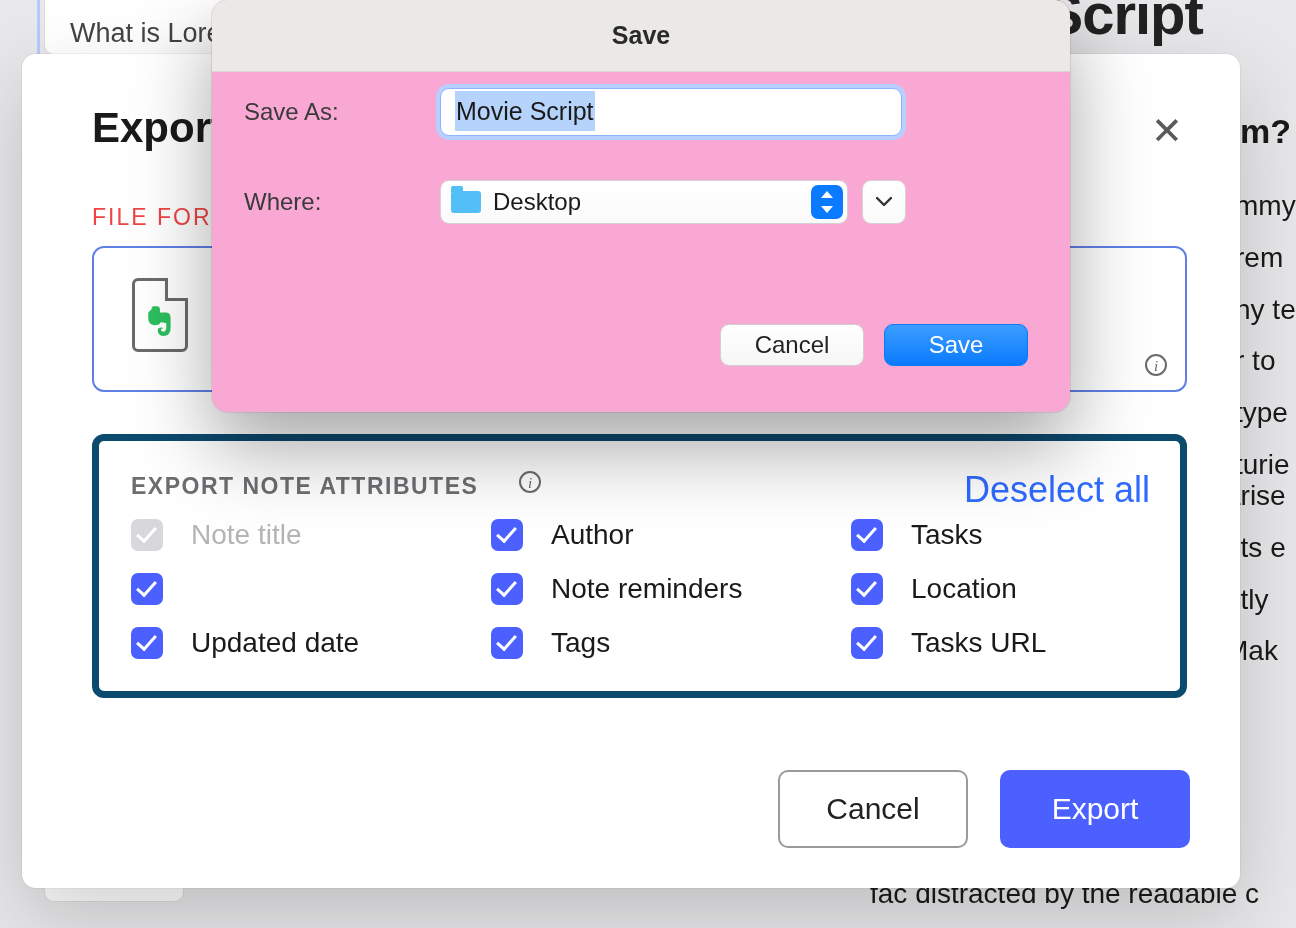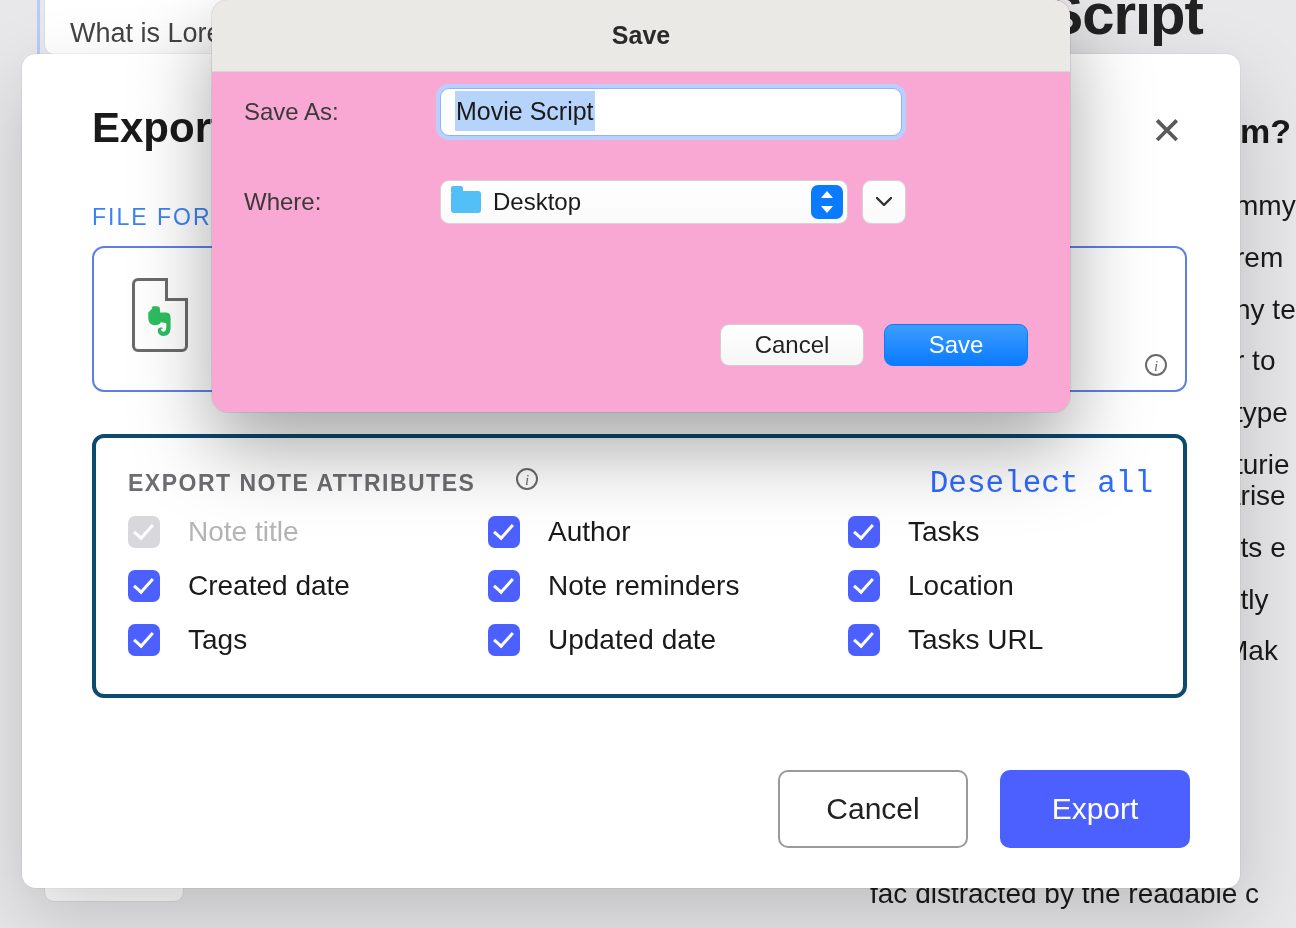--- a/index.html
+++ b/index.html
@@ -117,21 +117,21 @@
     line-height: 38px;
     color: #5a5a5a;
     text-align: center;
     cursor: pointer;
   }
   .export-modal .section-label {
     position: absolute;
     left: 70px; top: 150px;
     font-size: 23px;
     letter-spacing: 2px;
-    color: #3b82f6;
+    color: #ef4444;
     font-weight: 500;
   }
   .file-format-card {
     position: absolute;
     left: 70px; top: 192px;
     width: 1095px; height: 146px;
     border: 2px solid #5f7fe5;
     border-radius: 12px;
     background: #fff;
   }
@@ -176,21 +176,21 @@
     line-height: 21px;
     color: #6b6b6b;
     font-family: Georgia, serif;
     font-style: italic;
   }
 
   .attr-card {
     position: absolute;
     left: 70px; top: 380px;
     width: 1095px; height: 264px;
-    border: 4px solid #0c4a6e;
+    border: 7px solid #0c4a6e;
     border-radius: 12px;
     background: #fff;
   }
   .attr-card .attr-header {
     position: absolute;
     left: 32px; top: 32px;
     font-size: 23px;
     letter-spacing: 1.5px;
     color: #6e6e72;
     font-weight: 600;
@@ -204,24 +204,23 @@
     font-size: 15px;
     text-align: center;
     line-height: 21px;
     color: #6b6b6b;
     font-family: Georgia, serif;
     font-style: italic;
   }
   .attr-card .deselect {
     position: absolute;
     right: 30px; top: 28px;
-    font-size: 31px;
+    font-size: 36px;
     color: #2f6bff;
     cursor: pointer;
-    font-family: Liberation Mono, monospace;
   }
   .attr-grid {
     position: absolute;
     left: 32px; top: 78px;
     right: 30px;
     display: grid;
     grid-template-columns: 360px 360px auto;
     row-gap: 22px;
     column-gap: 0;
   }
@@ -482,37 +481,36 @@
       <div class="attr-item">
         <div class="cbx"></div>
         <span>Author</span>
       </div>
       <div class="attr-item">
         <div class="cbx"></div>
         <span>Tasks</span>
       </div>
       <div class="attr-item">
         <div class="cbx"></div>
-        <span>Created date</span>
       </div>
       <div class="attr-item">
         <div class="cbx"></div>
         <span>Note reminders</span>
       </div>
       <div class="attr-item">
         <div class="cbx"></div>
         <span>Location</span>
       </div>
       <div class="attr-item">
         <div class="cbx"></div>
+        <span>Updated date</span>
+      </div>
+      <div class="attr-item">
+        <div class="cbx"></div>
         <span>Tags</span>
-      </div>
-      <div class="attr-item">
-        <div class="cbx"></div>
-        <span>Updated date</span>
       </div>
       <div class="attr-item">
         <div class="cbx"></div>
         <span>Tasks URL</span>
       </div>
     </div>
   </div>
 
   <div class="ex-footer">
     <div class="btn secondary">Cancel</div>

